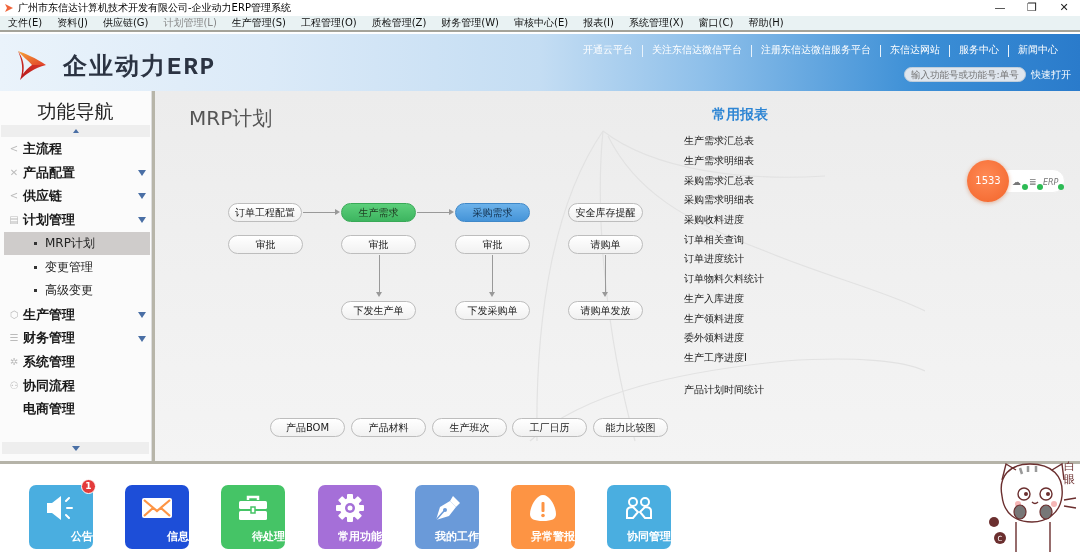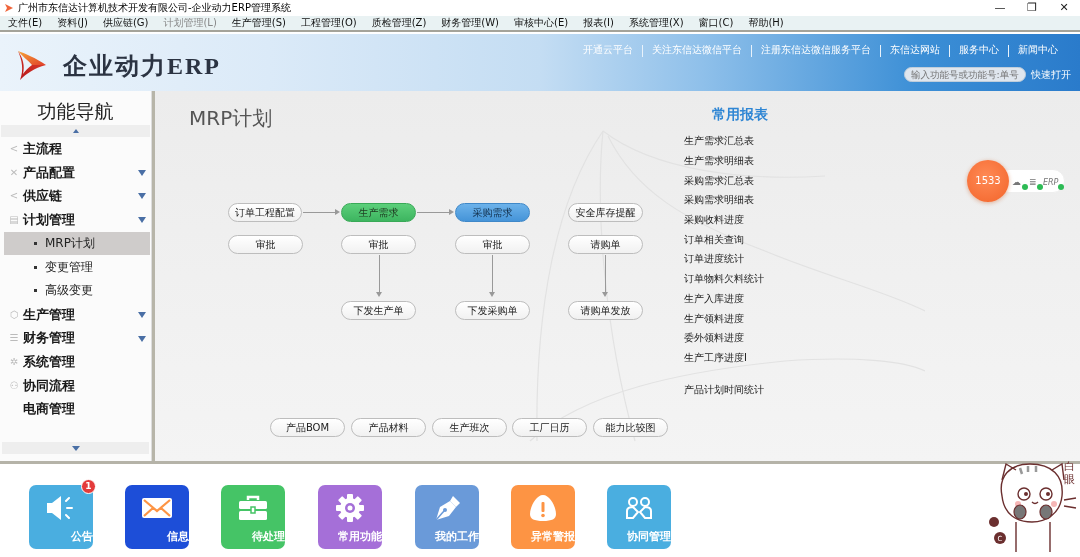--- a/index.html
+++ b/index.html
@@ -11,21 +11,21 @@
   .win-ctrls { position: absolute; right: 0; top: 0; height: 16px; display: flex; }
   .win-ctrls div { width: 32px; text-align: center; font-size: 11px; color: #222; line-height: 16px; }
 
   .menubar { position: absolute; left: 0; top: 16px; width: 1080px; height: 16px; background: #e9f2f3; display: flex; align-items: center; padding-left: 8px; border-bottom: 2px solid #a4a39a; }
   .menubar .mi { font-size: 10px; color: #111; margin-right: 15px; white-space: nowrap; }
   .menubar .mi.disabled { color: #888; }
 
   .banner { position: absolute; left: 0; top: 34px; width: 1080px; height: 57px;
     background: linear-gradient(90deg, #eaf3fb 0%, #dbeaf8 25%, #c4ddf3 50%, #8fc0ea 65%, #3c8fd6 85%, #2a7bcb 100%); }
   .banner .logo { position: absolute; left: 14px; top: 14px; width: 34px; height: 34px; }
-  .banner .brand { position: absolute; left: 63px; top: 16px; font-size: 24px; font-weight: bold; color: #2b3342; letter-spacing: 2px; font-family: Liberation Serif, serif; }
+  .banner .brand { position: absolute; left: 63px; top: 16px; font-size: 24px; font-weight: bold; color: #2b3342; letter-spacing: 2px; font-family: Liberation Mono, monospace; }
   .toplinks { position: absolute; right: 22px; top: 9px; display: flex; align-items: flex-end; }
   .toplinks .tl { font-size: 10px; color: #fff; white-space: nowrap; }
   .toplinks .sep { width: 1px; height: 12px; background: #e8f2fb; margin: 0 9px; }
   .quick { position: absolute; right: 9px; top: 33px; display: flex; align-items: flex-end; }
   .quick input { width: 122px; height: 15px; border-radius: 8px; border: 1px solid #c0cedb; background: #dfe6ee; font-size: 9.5px; color: #666; padding: 0 6px; font-family: "DejaVu Sans", sans-serif; }
   .quick .open { font-size: 10px; color: #fff; margin-left: 5px; }
 
   .sidebar { position: absolute; left: 0; top: 91px; width: 152px; height: 370px; background: #fbfbfb; border-right: 1px solid #ddd; }
   .sidebar .sb-title { height: 34px; text-align: center; font-size: 19px; color: #222; padding-top: 8px; }
   .sb-scroll { height: 12px; background: #eeeeee; margin: 0 1px; display: flex; justify-content: center; align-items: center; }

